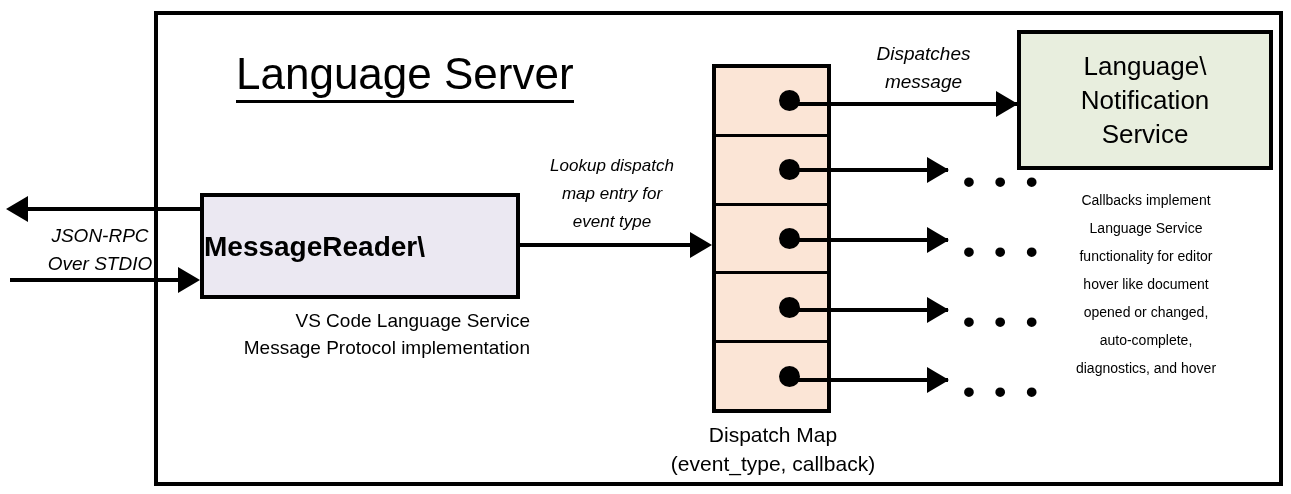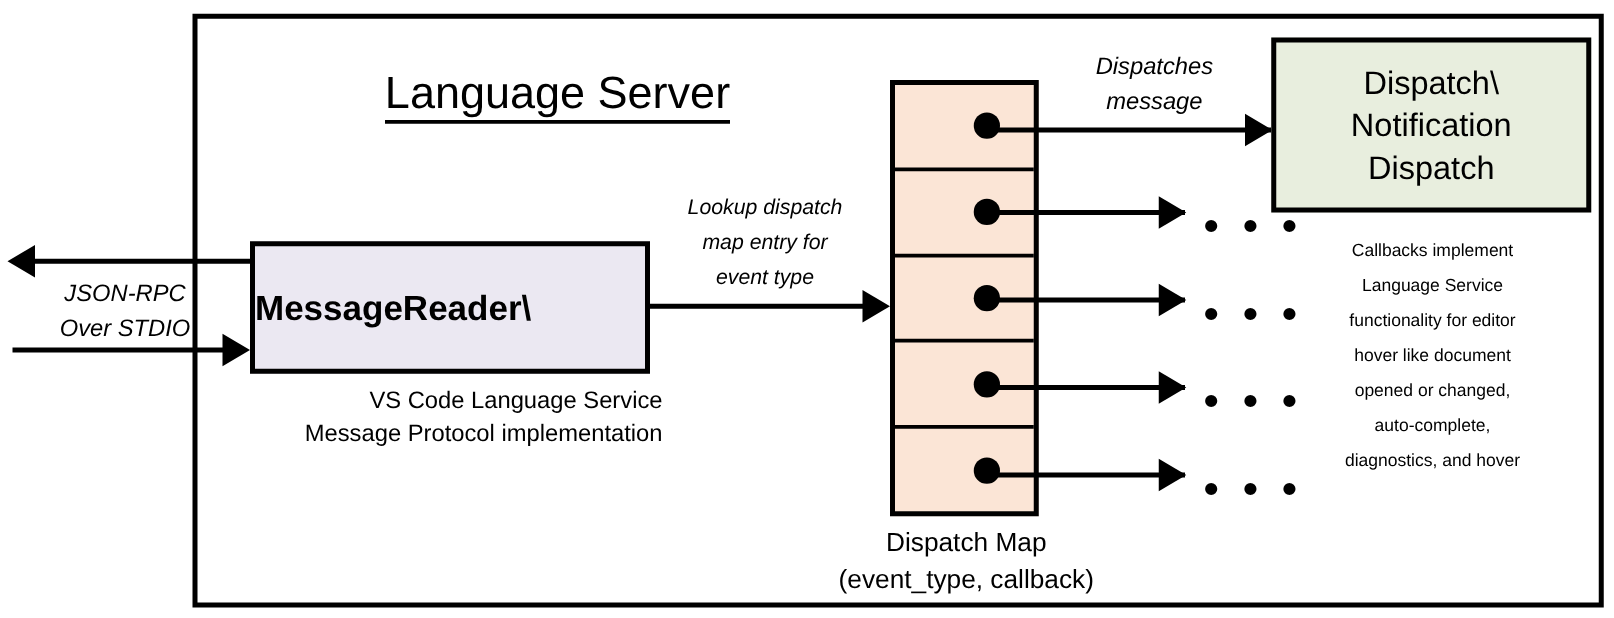--- a/index.html
+++ b/index.html
@@ -28,23 +28,23 @@
     height: 475px;
     border: 4px solid #000000;
     box-sizing: border-box;
   }
 
   
   #server-title {
     left: 236px;
     top: 50px;
     width: 420px;
-    font-size: 36px;
+    font-size: 44px;
     line-height: 48px;
-    text-align: center;
+    text-align: left;
     white-space: nowrap;
   }
   #server-title span {
     border-bottom: 3px solid #000;
     padding-bottom: 2px;
   }
 
   
   #reader-box {
     left: 200px;
@@ -278,23 +278,23 @@
   <div class="hline" style="left:790px; top:308px; width:158px;"></div>
   <div class="arrow-right" style="left:927px; top:297px;"></div>
   <div class="ellipsis" style="left:963px; top:316px;">• • •</div>
 
   <div class="hline" style="left:790px; top:378px; width:158px;"></div>
   <div class="arrow-right" style="left:927px; top:367px;"></div>
   <div class="ellipsis" style="left:963px; top:386px;">• • •</div>
 
   <div class="abs" id="callback-box">
     <div class="btxt">
-      <div>Dispatch\</div>
+      <div>Language\</div>
       <div>Notification</div>
-      <div>Dispatch</div>
+      <div>Service</div>
     </div>
   </div>
   <div class="abs" id="callback-caption">
     <div>Callbacks implement</div>
     <div>Language Service</div>
     <div>functionality for editor</div>
     <div>hover like document</div>
     <div>opened or changed,</div>
     <div>auto-complete,</div>
     <div>diagnostics, and hover</div>

